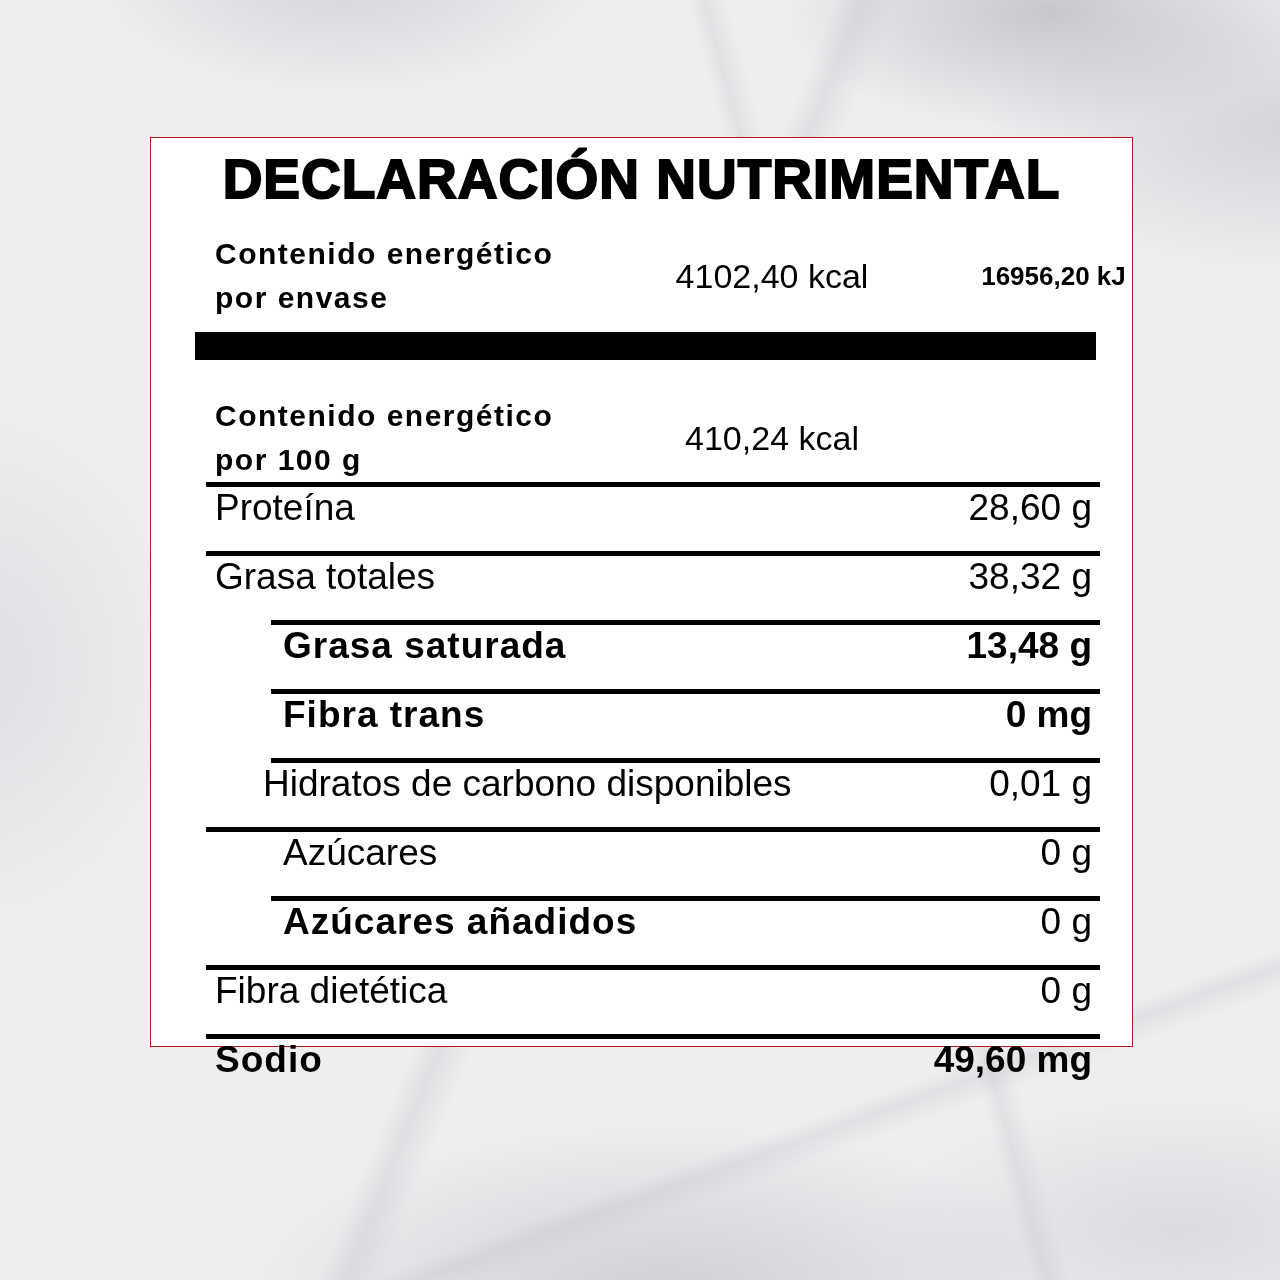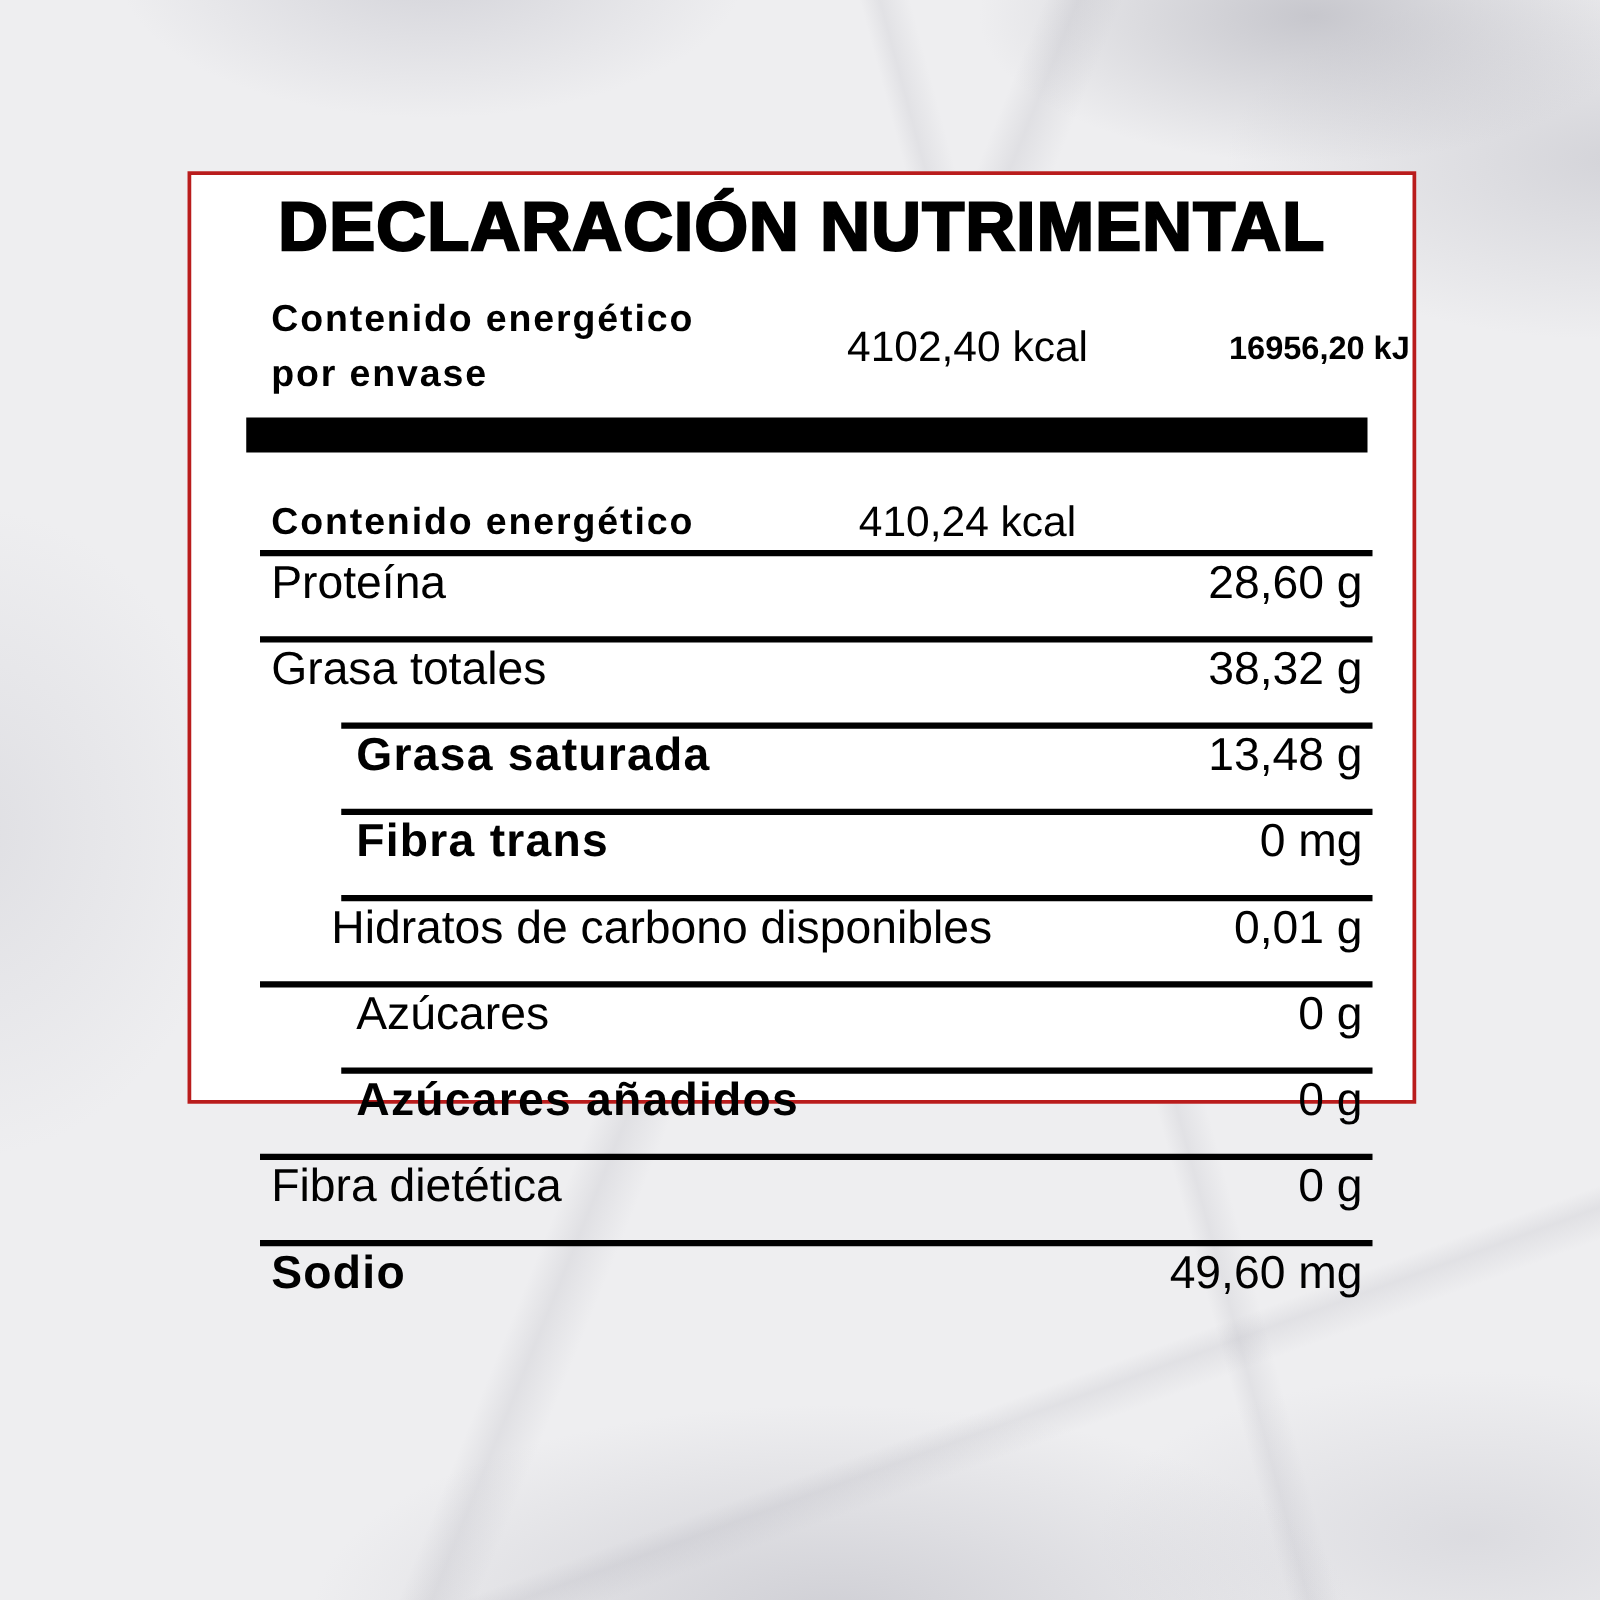--- a/index.html
+++ b/index.html
@@ -12,22 +12,22 @@
       radial-gradient(ellipse 520px 240px at 101% 10%, rgba(170,170,180,.38), transparent 60%),
       radial-gradient(ellipse 420px 200px at 27% -2%, rgba(175,175,186,.42), transparent 60%),
       radial-gradient(ellipse 640px 260px at 52% 101%, rgba(165,165,176,.42), transparent 65%),
       radial-gradient(ellipse 340px 420px at -2% 52%, rgba(195,195,203,.35), transparent 62%),
       radial-gradient(ellipse 500px 220px at 92% 96%, rgba(185,185,194,.35), transparent 60%),
       linear-gradient(112deg, transparent 46.5%, rgba(150,150,162,.16) 48%, transparent 50%),
       linear-gradient(75deg, transparent 63.5%, rgba(150,150,162,.14) 64.5%, transparent 66%),
       linear-gradient(160deg, transparent 81%, rgba(150,150,162,.15) 82%, transparent 83.5%);
   }
   .label-box{
-    position:absolute;left:150px;top:137px;width:983px;height:746px;
-    background:#fff;border:3px solid #b91c1c;box-sizing:border-box;
+    position:absolute;left:150px;top:137px;width:983px;height:910px;
+    background:#fff;border:1px solid #b91c1c;box-sizing:border-box;
   }
   .title{
     margin-top:10px;text-align:center;
     font-size:55px;line-height:62px;font-weight:bold;
     letter-spacing:1px;-webkit-text-stroke:2px #000;
     white-space:nowrap;
   }
   .energy-row{display:flex;align-items:center;margin:22px 36px 0 64px;gap:48px;}
   .energy-row.second{margin-top:34px;}
   .energy-label{flex:0 0 400px;font-weight:bold;font-size:30px;line-height:44px;letter-spacing:1.5px;}
@@ -35,21 +35,21 @@
   .energy-kj{flex:0 0 249px;text-align:center;font-weight:bold;font-size:26px;white-space:nowrap;}
   .thick-bar{height:28px;background:#000;margin:12px 36px 0 44px;}
   .sep{height:5px;background:#000;margin:0 32px 0 55px;}
   .sep.indent{margin-left:120px;}
   .nutrient-row{height:64px;display:flex;align-items:flex-start;margin:0 40px 0 64px;font-size:37px;}
   .nlabel{white-space:nowrap;}
   .nlabel.l1{padding-left:48px;}
   .nlabel.l2{padding-left:68px;}
   .nlabel.b{font-weight:bold;letter-spacing:1px;}
   .nvalue{margin-left:auto;white-space:nowrap;}
-  .nvalue.b{font-weight:normal;}
+  .nvalue.b{font-weight:bold;}
 </style>
 </head>
 <body>
 
 <div class="label-box">
 
   <div class="title">DECLARACIÓN NUTRIMENTAL</div>
 
   <div class="energy-row">
     <div class="energy-label">
@@ -58,20 +58,21 @@
     </div>
     <div class="energy-kcal">4102,40 kcal</div>
     <div class="energy-kj">16956,20 kJ</div>
   </div>
 
   <div class="thick-bar"></div>
 
   <div class="energy-row second">
     <div class="energy-label">
       <div>Contenido energético</div>
+      <div>por 100 g</div>
     </div>
     <div class="energy-kcal">410,24 kcal</div>
   </div>
 
   <div class="sep"></div>
   <div class="nutrient-row">
     <span class="nlabel l0">Proteína</span>
     <span class="nvalue">28,60 g</span>
   </div>
 

